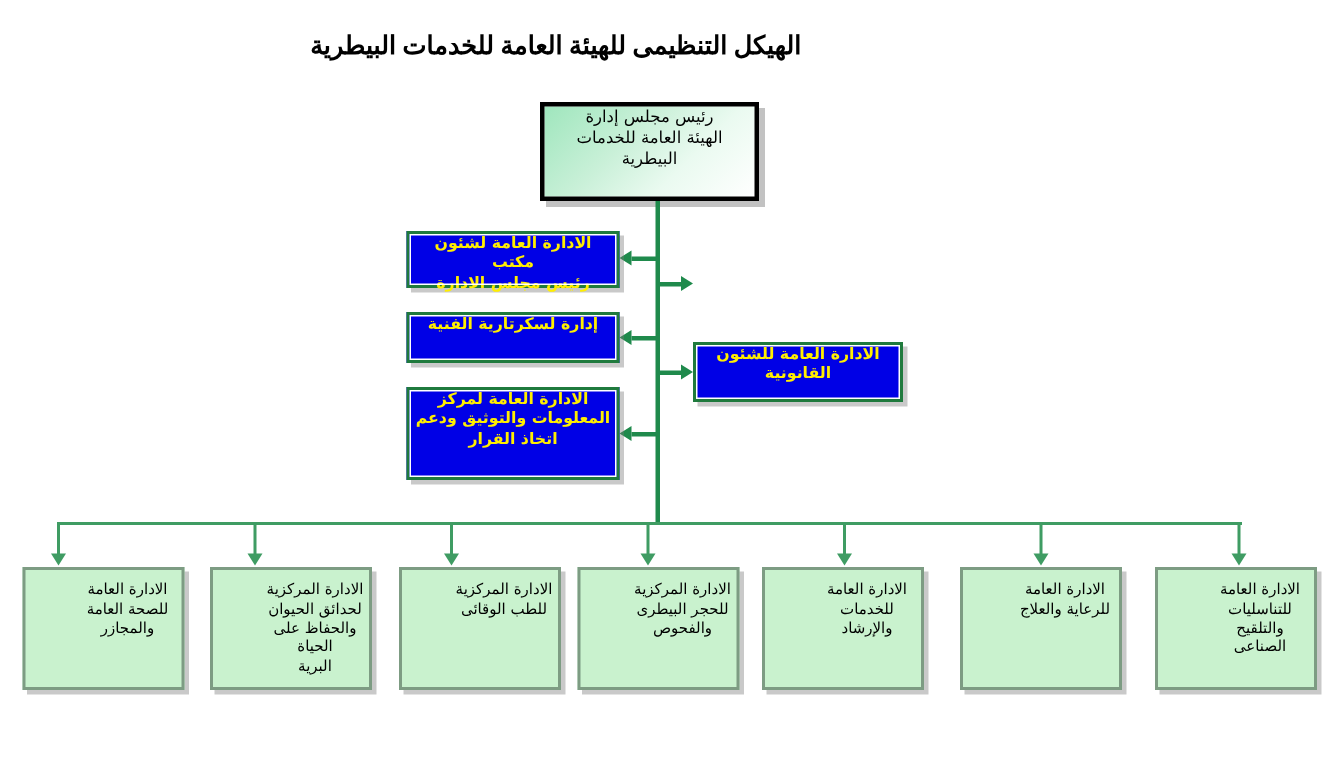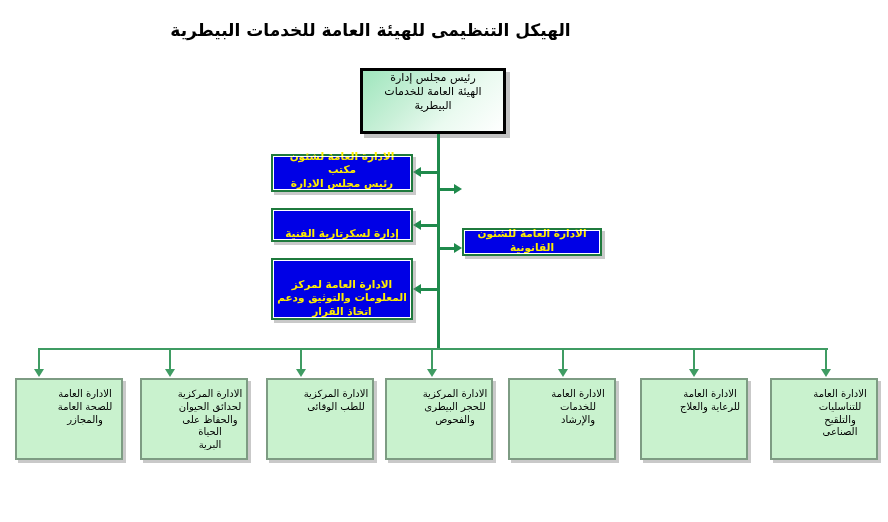--- a/index.html
+++ b/index.html
@@ -26,20 +26,21 @@
     left: 0;
     top: 20px;
     width: 741px;
     text-align: center;
     font-size: 17px;
     font-weight: bold;
     color: #000000;
     letter-spacing: 0px;
     direction: rtl;
     white-space: nowrap;
+    font-family: Liberation Serif, serif;
   }
 
   
   .boxtext {
     display: block;
     width: 100%;
     text-align: center;
     line-height: 1.28;
     direction: rtl;
     white-space: pre-line;
@@ -68,36 +69,36 @@
 
   
   .blue-box {
     position: absolute;
     background: #0000e6;
     border: 2px solid #1f7a3d;
     outline: 1px solid #ffffff;
     outline-offset: -3px;
     box-shadow: 3px 3px 0 rgba(120,120,120,0.40);
     display: flex;
-    align-items: flex-end;
+    align-items: flex-start;
     justify-content: center;
     box-sizing: border-box;
   }
   .blue-box .boxtext {
     font-size: 10.5px;
     font-weight: bold;
     color: #ffee00;
     padding: 0 4px;
   }
 
   #blue-left-1 { left: 271px; top: 154px; width: 142px; height: 38px; }
   #blue-left-2 { left: 271px; top: 208px; width: 142px; height: 34px; }
   #blue-left-3 { left: 271px; top: 258px; width: 142px; height: 62px; }
   #blue-right-1 { left: 462px; top: 168px; width: 140px; height: 42px; }
-  #blue-right-2 { left: 462px; top: 228px; width: 140px; height: 28px; }
+  #blue-right-2 { left: 462px; top: 228px; width: 140px; height: 40px; }
 
   
   .green-box {
     position: absolute;
     top: 378px;
     width: 108px;
     height: 82px;
     background: #c9f2ce;
     border: 2px solid #7d9c83;
     box-shadow: 3px 3px 0 rgba(120,120,120,0.40);

